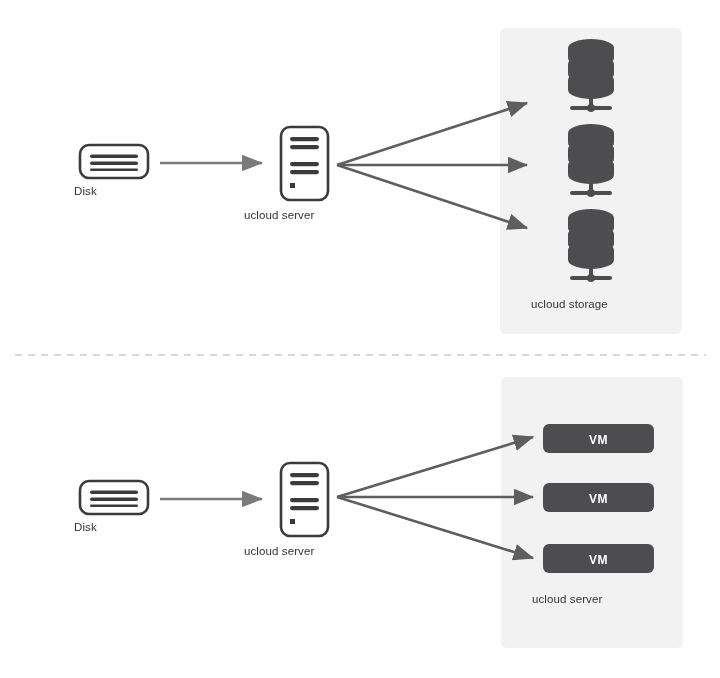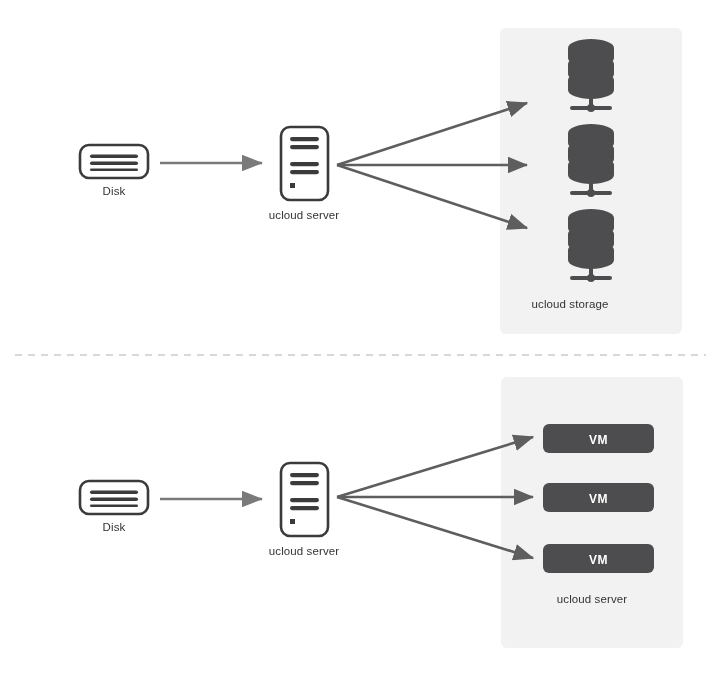--- a/index.html
+++ b/index.html
@@ -22,21 +22,20 @@
     position: absolute;
     left: 0;
     top: 0;
     width: 720px;
     height: 678px;
   }
   .label {
     position: absolute;
     font-size: 11.5px;
     color: #333333;
-    text-align: center;
     white-space: nowrap;
     letter-spacing: 0.1px;
   }
   .vm-label {
     font-size: 12px;
     font-weight: bold;
     fill: #ffffff;
     letter-spacing: 0.4px;
   }
 </style>
@@ -160,21 +159,21 @@
     <g>
       <rect x="543" y="544" width="111" height="29" rx="6" ry="6" fill="#4d4d4f"></rect>
       <text class="vm-label" x="598.5" y="563.5" text-anchor="middle">VM</text>
     </g>
   </svg>
 
   <div class="label" style="left:74px; top:185px; width:80px;">Disk</div>
 
   <div class="label" style="left:244px; top:209px; width:120px;">ucloud server</div>
 
-  <div class="label" style="left:510px; top:298px; width:120px;">ucloud storage</div>
+  <div class="label" style="left:531px; top:298px; width:120px;">ucloud storage</div>
 
   <div class="label" style="left:74px; top:521px; width:80px;">Disk</div>
 
   <div class="label" style="left:244px; top:545px; width:120px;">ucloud server</div>
 
   <div class="label" style="left:532px; top:593px; width:120px;">ucloud server</div>
 
 </div>
 
 </body></html>

